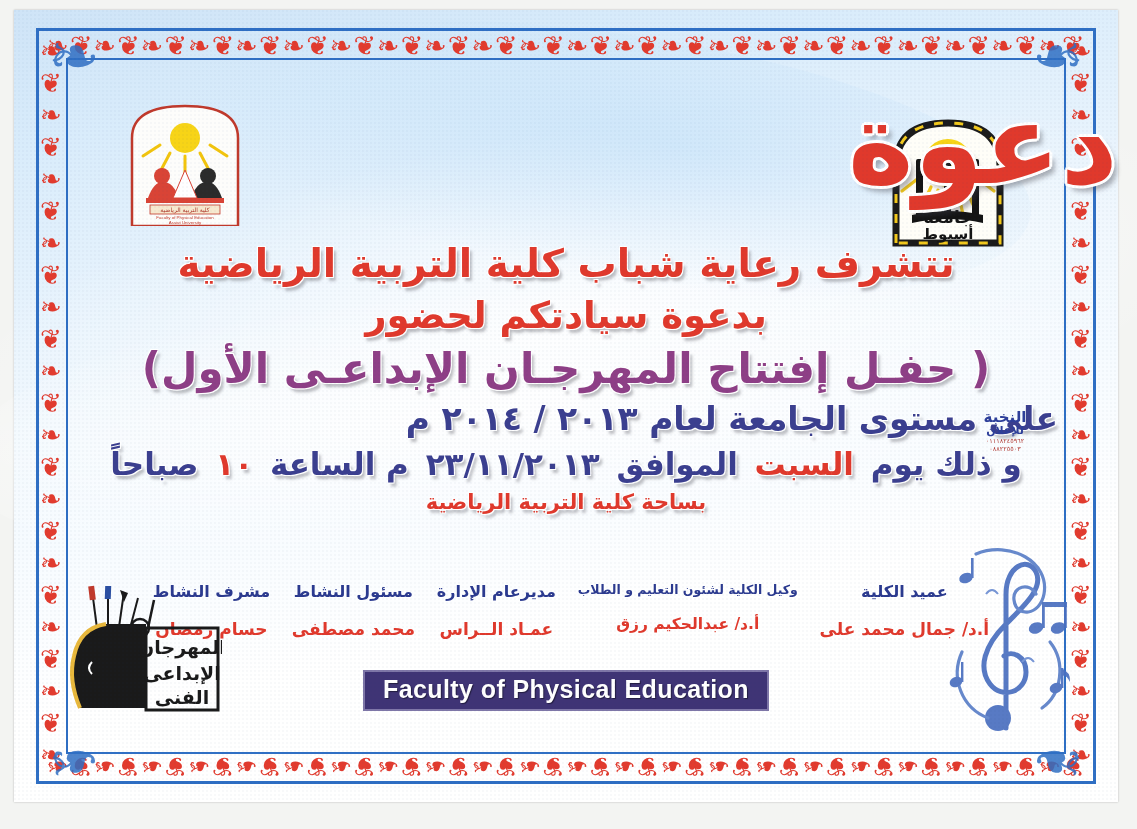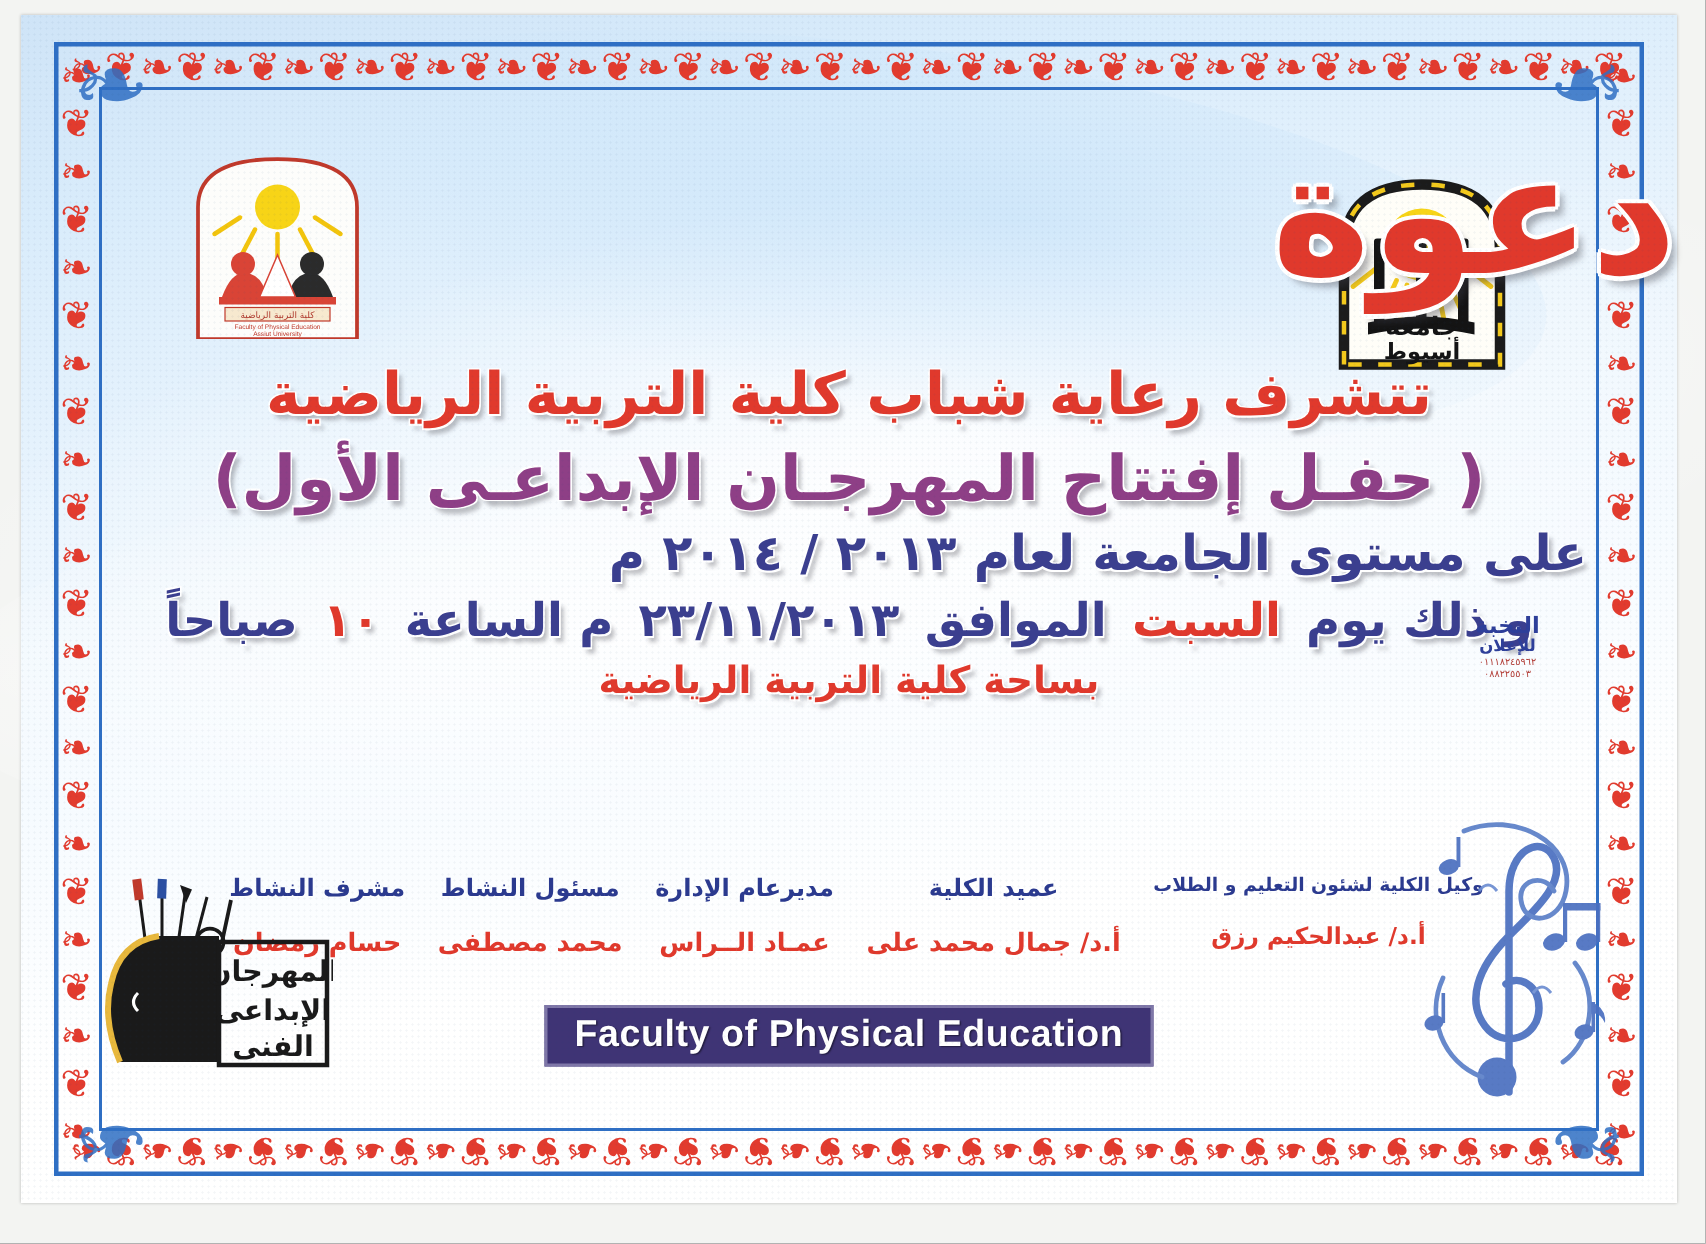--- a/index.html
+++ b/index.html
@@ -82,26 +82,26 @@
   .purple{color:#8e3f86;}
   .sh-w{
     text-shadow:-1px -1px 0 #fff,1px -1px 0 #fff,-1px 1px 0 #fff,1px 1px 0 #fff,
                 3px 4px 3px rgba(70,70,80,.34);
   }
   .l1{font-size:39px;}
   .l2{font-size:37px;}
   .l3{font-size:42px;}
   .l4{font-size:33px;text-align:right;}
   .l5{font-size:31px;}
-  .l6{font-size:25px;}
+  .l6{font-size:21px;}
   .l5 .seg{margin:0 3px;}
 
   
   .sigs{position:absolute;left:128px;right:118px;top:572px;
-    display:flex;flex-direction:row-reverse;justify-content:space-between;align-items:flex-start;}
+    display:flex;flex-direction:row-reverse;justify-content:flex-end;align-items:flex-start;}
   .sig{text-align:center;flex:1 1 auto;padding:0 2px;}
   .sig-title{color:#2b3a8f;font-weight:bold;font-size:16px;line-height:1.25;
     text-shadow:0 1px 0 rgba(255,255,255,.8);margin-bottom:17px;white-space:nowrap;}
   .sig-title.small{font-size:12.5px;}
   .sig-name{color:#e0392c;font-weight:bold;font-size:17px;line-height:1.2;
     text-shadow:0 1px 0 rgba(255,255,255,.85);white-space:nowrap;}
   .sig-name.small{font-size:15.5px;}
 
   
   .banner-wrap{position:absolute;left:0;right:0;top:660px;text-align:center;}
@@ -200,20 +200,21 @@
         <text x="62" y="128" font-size="15" fill="#141414" text-anchor="middle" font-weight="bold" font-family="DejaVu Sans, sans-serif">أسيوط</text>
       </svg>
     </div>
 
     <div class="title-wrap">
       <span class="title">دعوة</span>
     </div>
 
     <div class="body-lines">
       <p class="ln l1 red sh-w">تتشرف رعاية شباب كلية التربية الرياضية</p>
+      <p class="ln l2 red sh-w">بدعوة سيادتكم لحضور</p>
       <p class="ln l3 purple sh-w">( حفـل إفتتاح المهرجـان الإبداعـى الأول)</p>
       <p class="ln l4 navy sh-w">على مستوى الجامعة لعام ٢٠١٣ / ٢٠١٤ م</p>
       <p class="ln l5 navy sh-w">
         <span class="seg">و ذلك يوم</span>
         <span class="seg red">السبت</span>
         <span class="seg">الموافق</span>
         <span class="seg">٢٣/١١/٢٠١٣</span>
         <span class="seg">م الساعة</span>
         <span class="seg red">١٠</span>
         <span class="seg">صباحاً</span>
@@ -228,26 +229,26 @@
       </div>
       <div class="sig">
         <div class="sig-title">مسئول النشاط</div>
         <div class="sig-name">محمد مصطفى</div>
       </div>
       <div class="sig">
         <div class="sig-title">مديرعام الإدارة</div>
         <div class="sig-name">عمـاد الــراس</div>
       </div>
       <div class="sig">
+        <div class="sig-title small">وكيل الكلية لشئون التعليم و الطلاب</div>
+        <div class="sig-name small">أ.د/ عبدالحكيم رزق</div>
+      </div>
+      <div class="sig">
         <div class="sig-title">عميد الكلية</div>
         <div class="sig-name">أ.د/ جمال محمد على</div>
-      </div>
-      <div class="sig">
-        <div class="sig-title small">وكيل الكلية لشئون التعليم و الطلاب</div>
-        <div class="sig-name small">أ.د/ عبدالحكيم رزق</div>
       </div>
     </div>
 
     <div class="banner-wrap">
       <span class="banner">Faculty of Physical Education</span>
     </div>
 
     <div class="logo logo-fest">
       <svg viewBox="0 0 160 140" width="160" height="140">
         <g stroke="#1a1a1a" stroke-width="2" fill="none">

